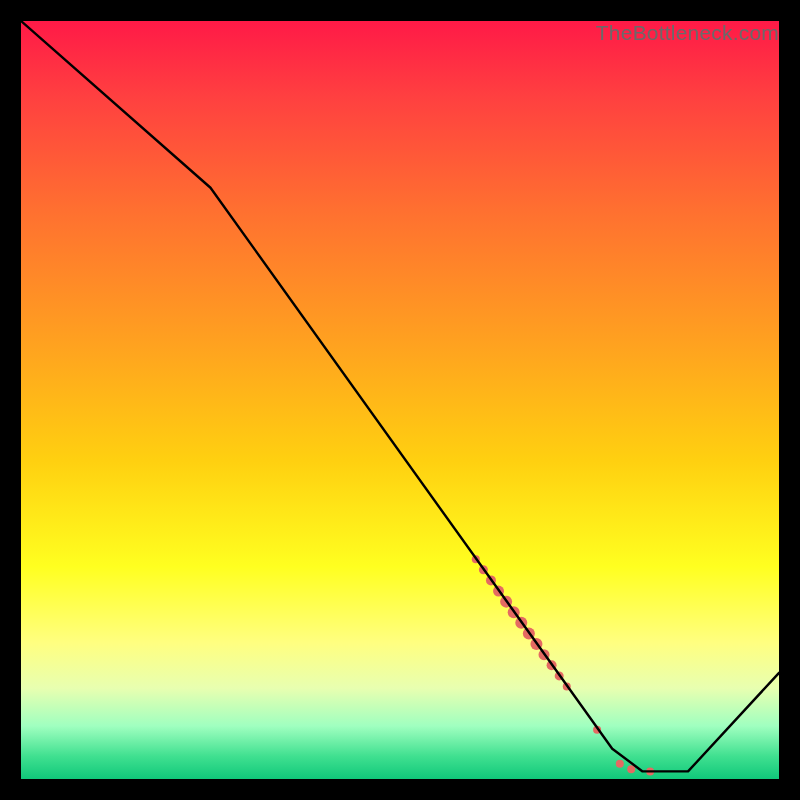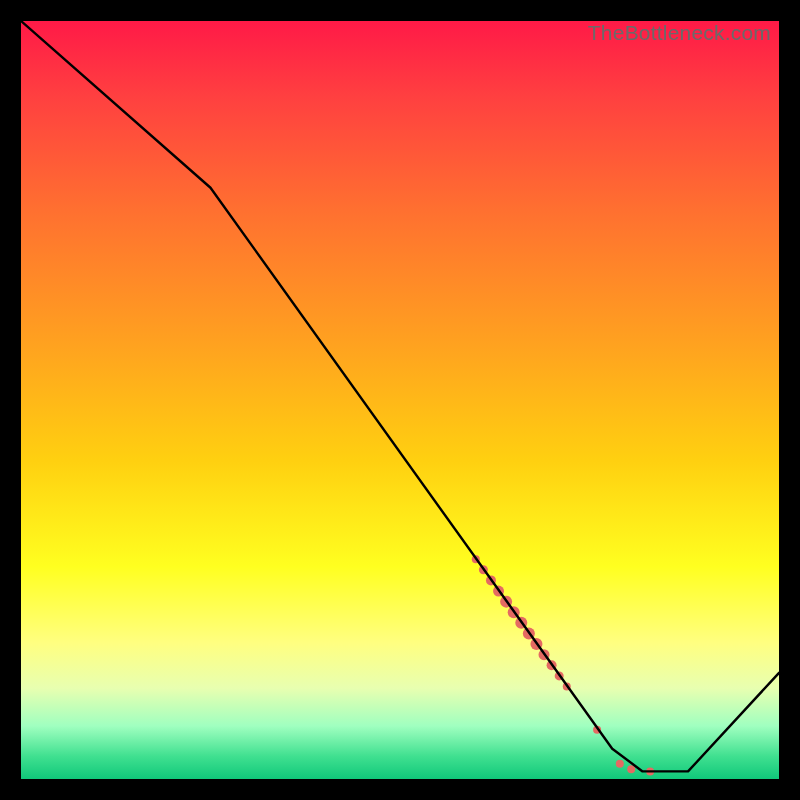--- a/index.html
+++ b/index.html
@@ -27,21 +27,21 @@
       #ffff80 82%,
       #e8ffb0 88%,
       #a0ffc0 93%,
       #40e090 97%,
       #10c87a 100%
     );
   }
   .watermark {
     position: absolute;
     top: 0px;
-    right: 8px;
+    right: 0;
     color: #6a6a6a;
     font-size: 21px;
     font-weight: 500;
     letter-spacing: 0.2px;
     user-select: none;
   }
   svg.plot {
     position: absolute;
     left: 0;
     top: 0;

